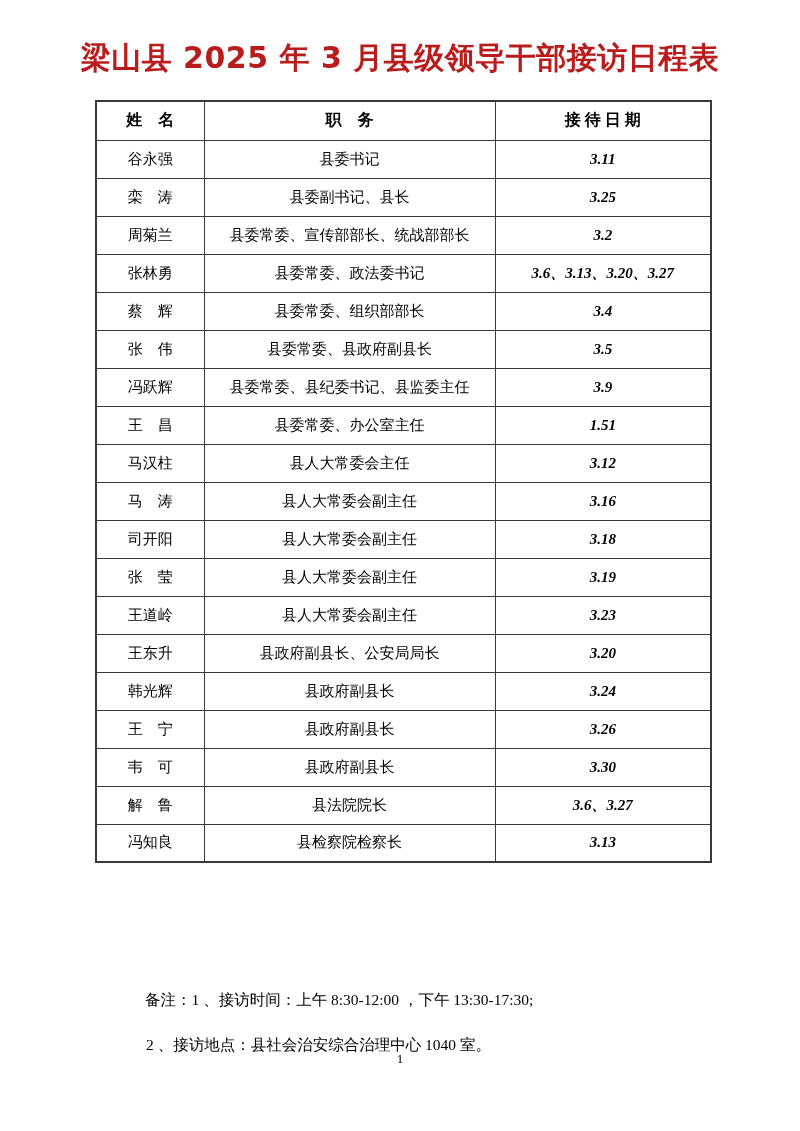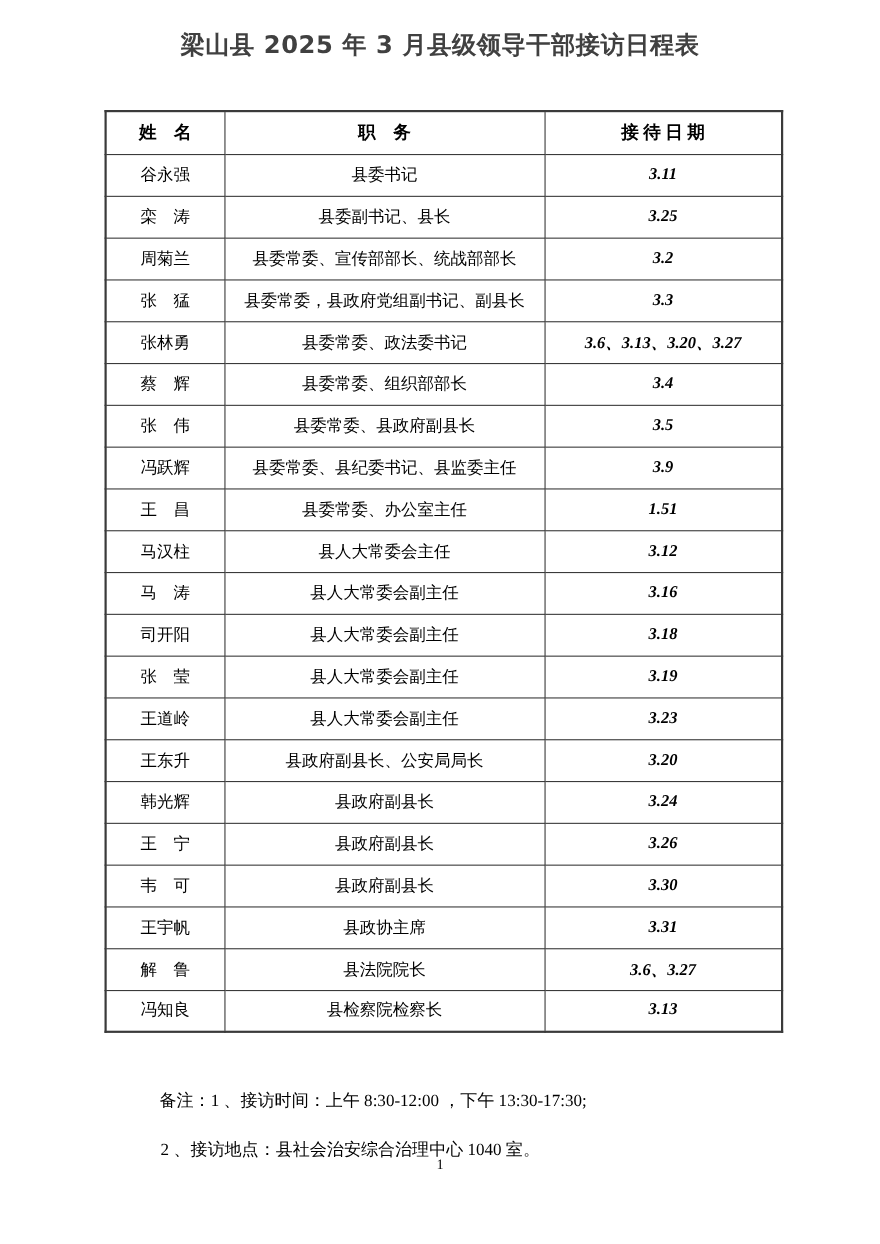--- a/index.html
+++ b/index.html
@@ -7,29 +7,29 @@
   body {
     width: 800px;
     height: 1131px;
     position: relative;
     font-family: "Liberation Serif", serif;
     color: #000000;
     overflow: hidden;
   }
   .title {
     position: absolute;
-    top: 26px;
+    top: 38px;
     left: 0;
     width: 100%;
     text-align: center;
     font-family: "DejaVu Sans", sans-serif;
     font-weight: bold;
-    font-size: 22px;
+    font-size: 30px;
     letter-spacing: 0.5px;
-    color: #404040;
+    color: #b91c1c;
     white-space: nowrap;
   }
   .schedule-wrap {
     position: absolute;
     left: 95px;
     top: 100px;
     width: 542px;
   }
   table.schedule {
     width: 100%;
@@ -107,25 +107,20 @@
             <td>栾　涛</td>
             <td>县委副书记、县长</td>
             <td class="date">3.25</td>
           </tr>
           <tr>
             <td>周菊兰</td>
             <td>县委常委、宣传部部长、统战部部长</td>
             <td class="date">3.2</td>
           </tr>
           <tr>
-            <td>张　猛</td>
-            <td>县委常委，县政府党组副书记、副县长</td>
-            <td class="date">3.3</td>
-          </tr>
-          <tr>
             <td>张林勇</td>
             <td>县委常委、政法委书记</td>
             <td class="date">3.6、3.13、3.20、3.27</td>
           </tr>
           <tr>
             <td>蔡　辉</td>
             <td>县委常委、组织部部长</td>
             <td class="date">3.4</td>
           </tr>
           <tr>
@@ -182,25 +177,20 @@
             <td>王　宁</td>
             <td>县政府副县长</td>
             <td class="date">3.26</td>
           </tr>
           <tr>
             <td>韦　可</td>
             <td>县政府副县长</td>
             <td class="date">3.30</td>
           </tr>
           <tr>
-            <td>王宇帆</td>
-            <td>县政协主席</td>
-            <td class="date">3.31</td>
-          </tr>
-          <tr>
             <td>解　鲁</td>
             <td>县法院院长</td>
             <td class="date">3.6、3.27</td>
           </tr>
           <tr>
             <td>冯知良</td>
             <td>县检察院检察长</td>
             <td class="date">3.13</td>
           </tr>
         </tbody>

